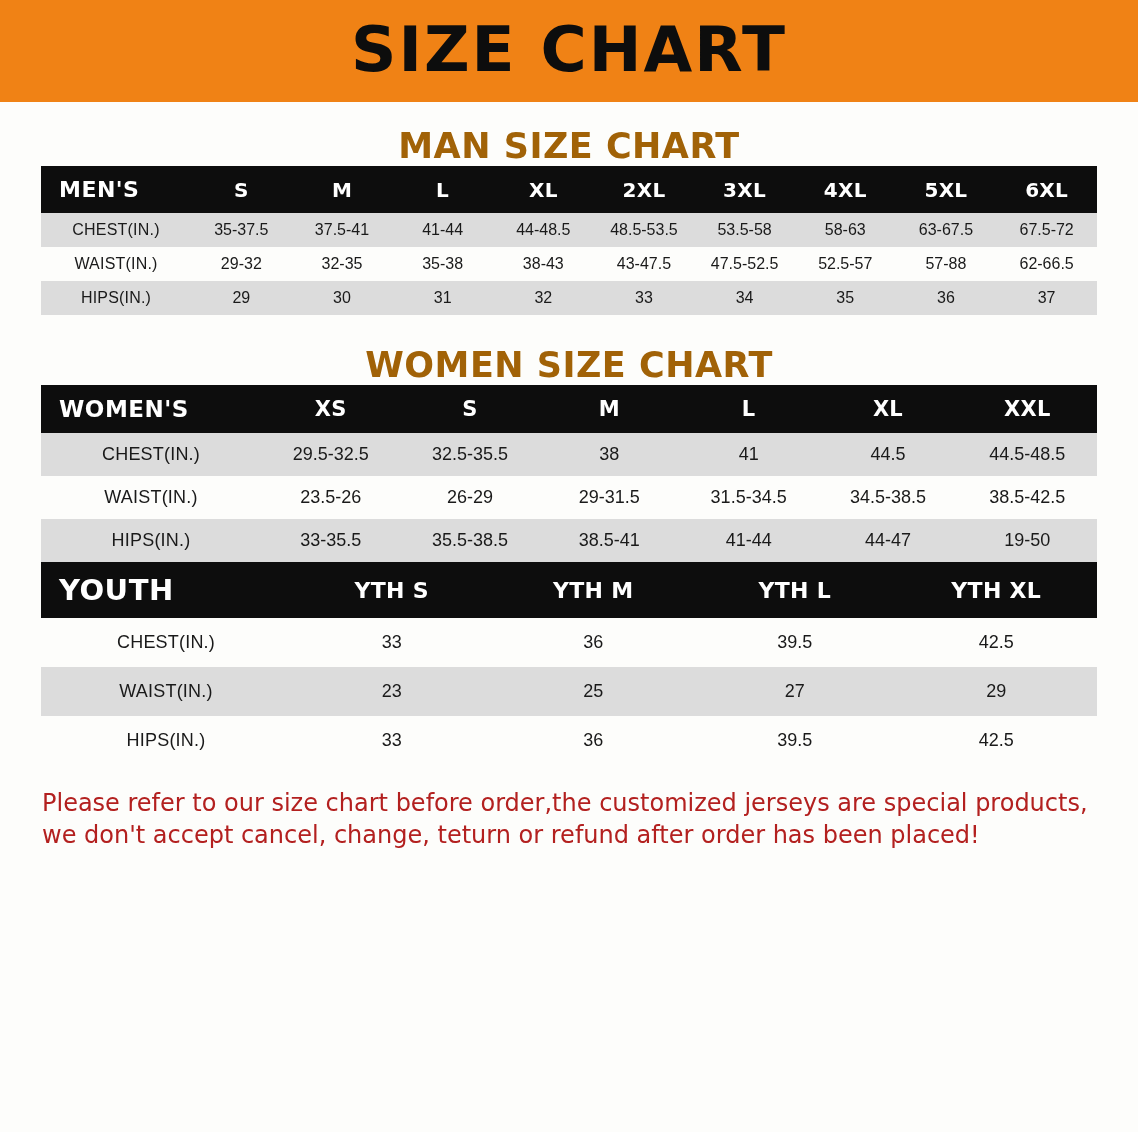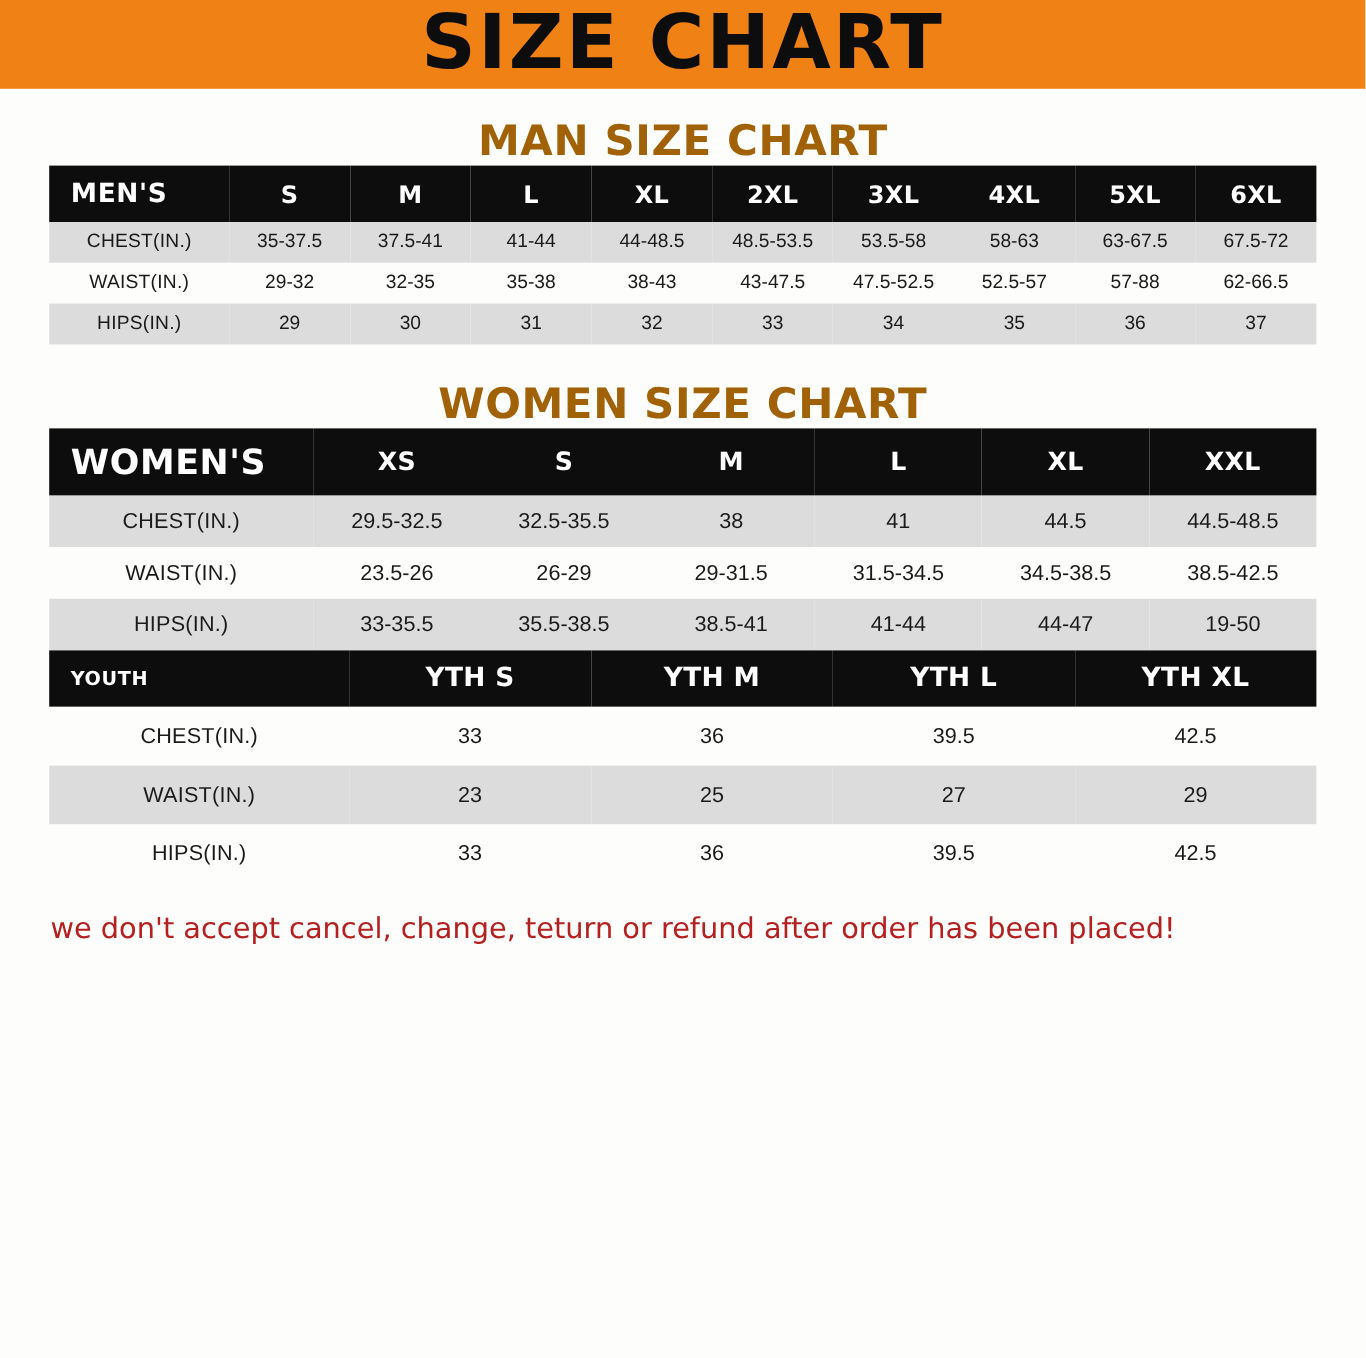--- a/index.html
+++ b/index.html
@@ -17,21 +17,21 @@
 
   .page {
     width: 1138px;
     height: 1132px;
     position: relative;
     background: #fdfdfb;
   }
 
   
   .banner {
-    height: 74px;
+    height: 102px;
     background: #F08215;
     display: flex;
     align-items: center;
     justify-content: center;
   }
   .banner-title {
     font-family: "DejaVu Sans", sans-serif;
     font-weight: bold;
     font-size: 63px;
     letter-spacing: 2px;
@@ -95,25 +95,25 @@
   tbody tr.plain td { background: #fdfdfb; }
 
   
   .men-table col.c0 { width: 150px; }
   .women-table col.c0 { width: 220px; }
   .youth-table col.c0 { width: 250px; }
 
   .men-table tbody td { font-size: 16px; }
 
   .women-table thead th { font-size: 21px; }
-  .women-table thead th.rowlabel { font-size: 29px; margin-left: 12px; }
+  .women-table thead th.rowlabel { font-size: 23px; margin-left: 12px; }
   .women-table tbody td { font-size: 18px; padding: 11px 0; }
 
   .youth-table thead th { font-size: 22px; }
-  .youth-table thead th.rowlabel { font-size: 16px; }
+  .youth-table thead th.rowlabel { font-size: 29px; }
   .youth-table tbody td { font-size: 18px; padding: 14px 0; }
 
   
   .note {
     margin: 22px 42px 0 42px;
     color: #b3201f;
     font-family: "DejaVu Sans", sans-serif;
     font-size: 24px;
     line-height: 1.35;
     text-align: left;
@@ -292,16 +292,17 @@
           <td>33</td>
           <td>36</td>
           <td>39.5</td>
           <td>42.5</td>
         </tr>
       </tbody>
     </table>
   </div>
 
   <div class="note">
+    <div>Please refer to our size chart before order,the customized jerseys are special products,</div>
     <div>we don't accept cancel, change, teturn or refund after order has been placed!</div>
   </div>
 
 </div>
 
 </body></html>

